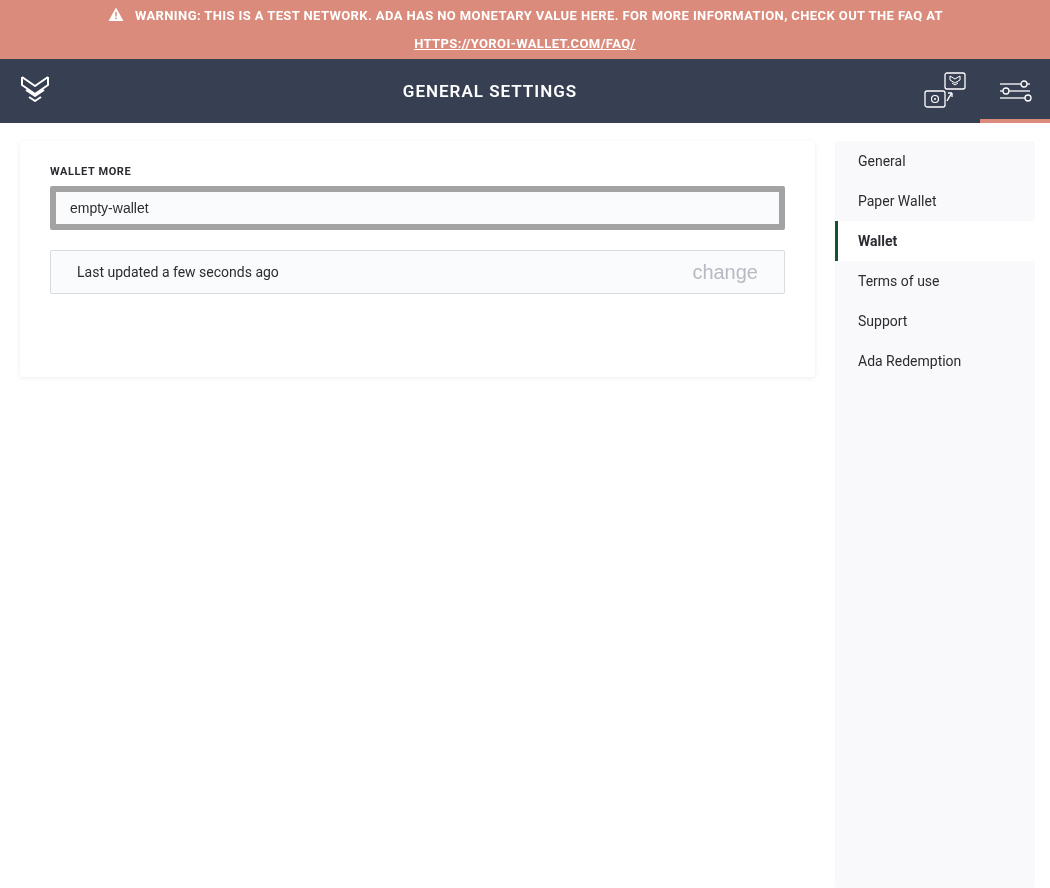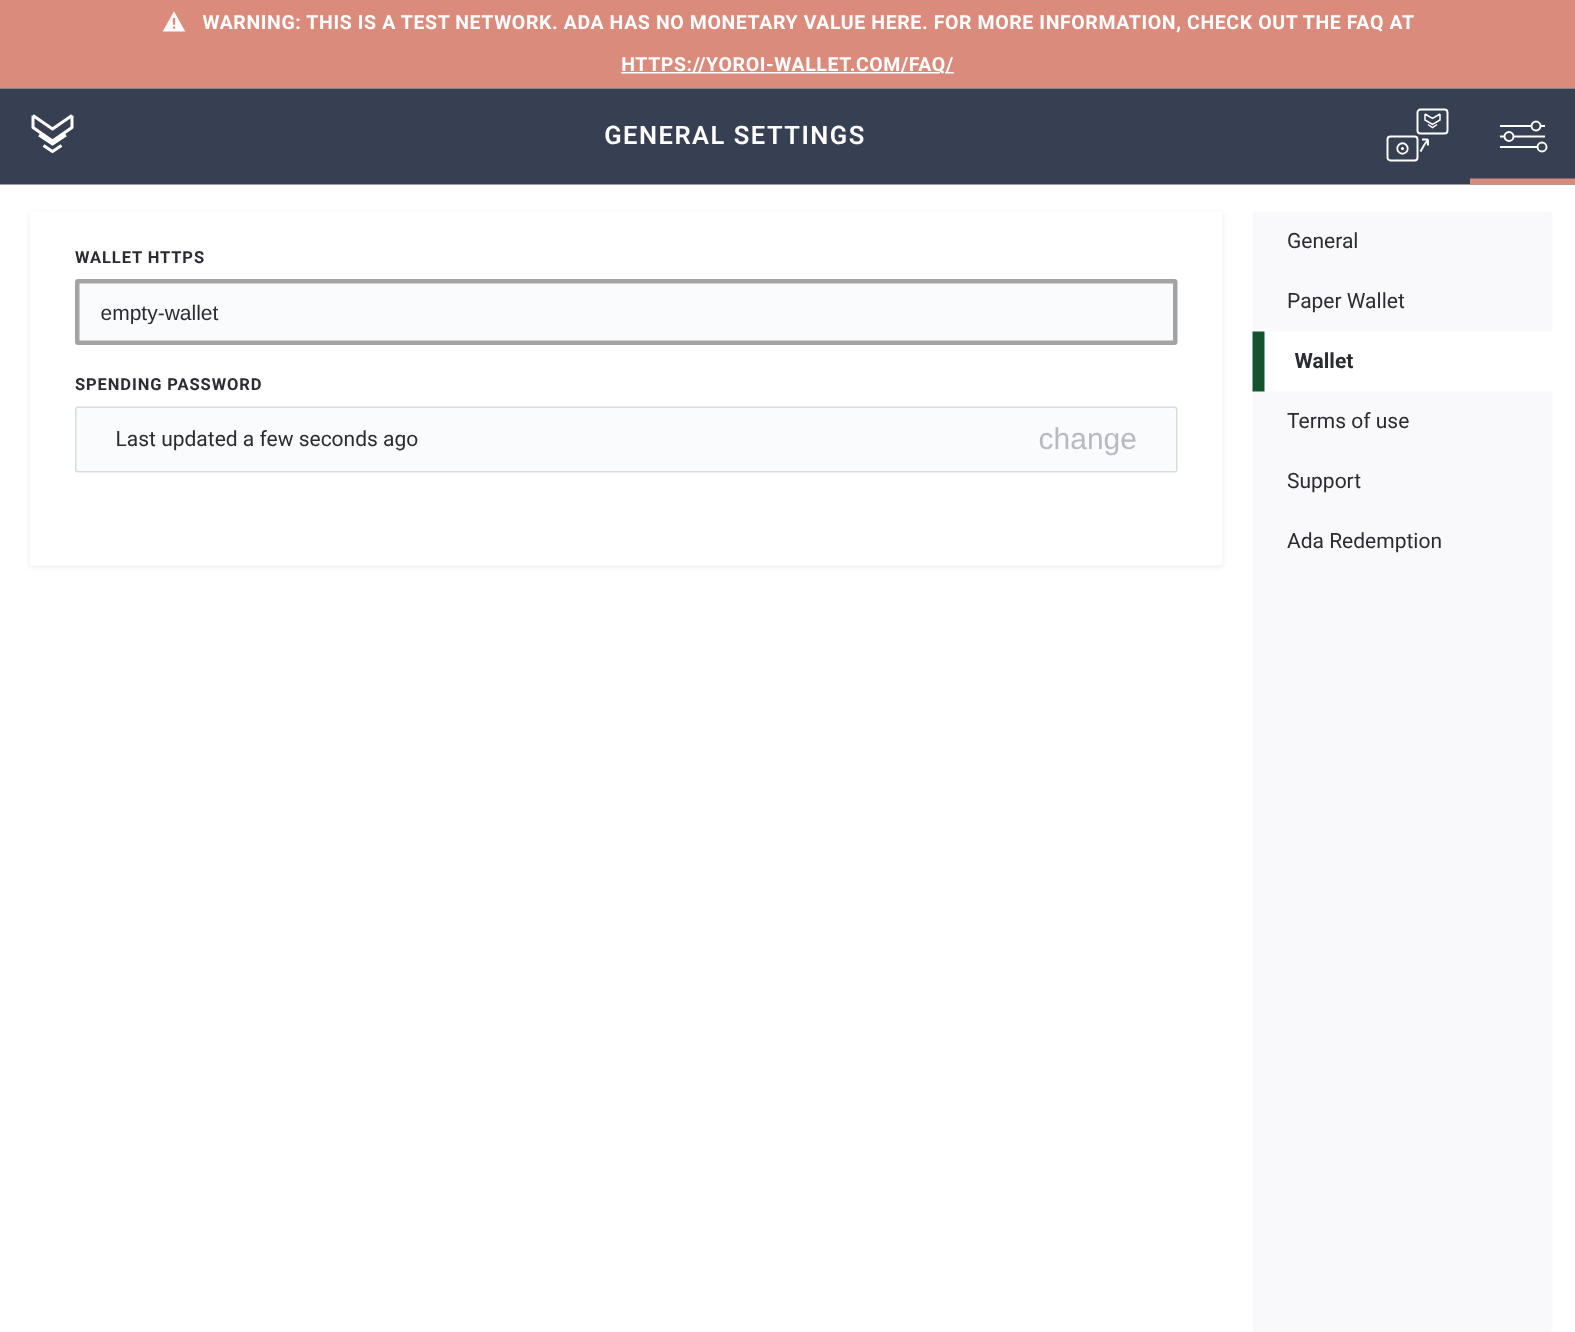--- a/index.html
+++ b/index.html
@@ -96,21 +96,21 @@
     font-size: 11px;
     font-weight: 700;
     letter-spacing: 0.6px;
     color: #2b2c32;
     margin-bottom: 8px;
     display: block;
   }
   .text-input {
     width: 100%;
     height: 44px;
-    border: 3px solid #a3a3a3;
+    border: 6px solid #a3a3a3;
     border-radius: 2px;
     background: #fafbfc;
     padding: 0 14px;
     font-size: 14px;
     color: #2b2c32;
     outline: none;
   }
 
   .password-row {
     width: 100%;
@@ -149,21 +149,21 @@
     align-items: center;
     padding: 0 20px;
     font-size: 14px;
     color: #2b2c32;
     cursor: pointer;
     border-left: 3px solid transparent;
   }
   .sidebar-item.active {
     background: #ffffff;
     font-weight: 700;
-    border-left: 8px solid #14532d;
+    border-left: 3px solid #14532d;
   }
 </style>
 </head>
 <body>
 
 <div class="banner">
   <div class="banner-row">
     <svg class="warn-icon" viewBox="0 0 24 24" fill="#ffffff">
       <path d="M12 2 L22 20 L2 20 Z"></path>
       <rect x="11" y="8" width="2" height="6" fill="#da8b7c"></rect>
@@ -204,26 +204,25 @@
       </svg>
     </div>
   </div>
 </div>
 
 <div class="content">
 
   <div class="main-panel">
 
     <div class="field-group">
-      <label class="field-label">WALLET HTTPS</label>
+      <label class="field-label">WALLET MORE</label>
       <input type="text" class="text-input" value="empty-wallet" style="">
     </div>
 
     <div class="field-group">
-      <label class="field-label">SPENDING PASSWORD</label>
       <div class="password-row">
         <span class="password-status">Last updated a few seconds ago</span>
         <button class="change-link">change</button>
       </div>
     </div>
 
   </div>
 
   <div class="sidebar">
     <div class="sidebar-item">

